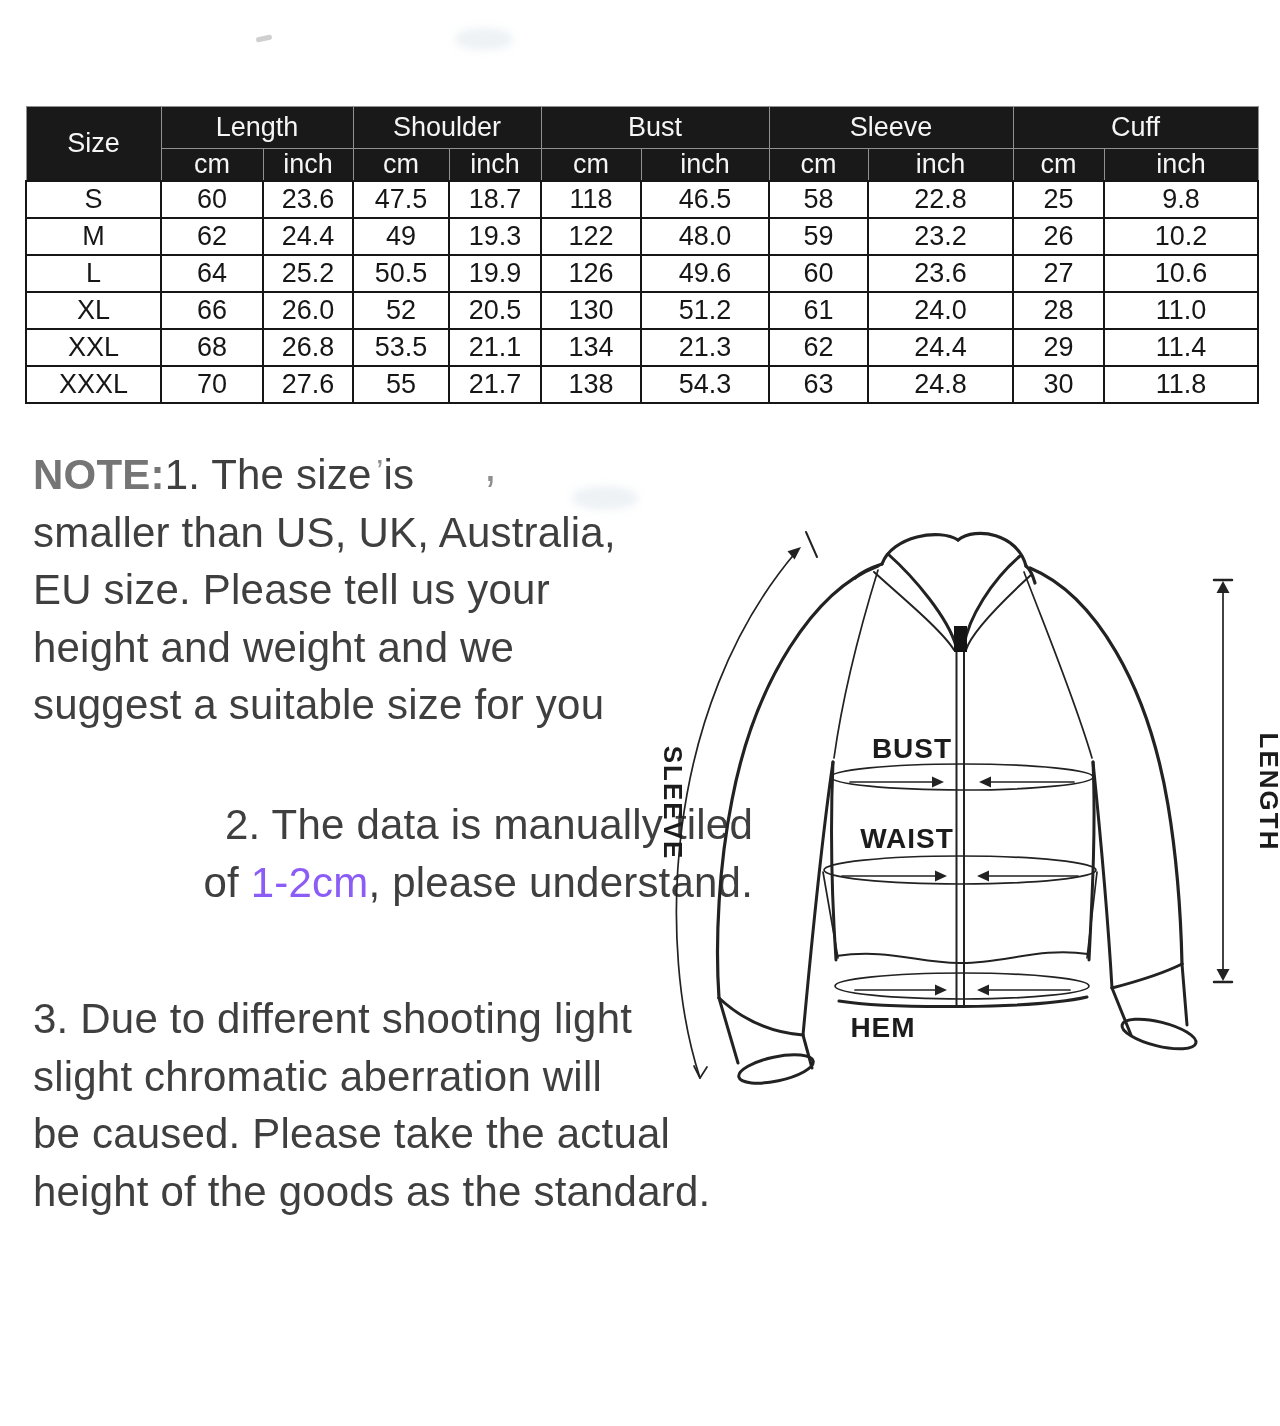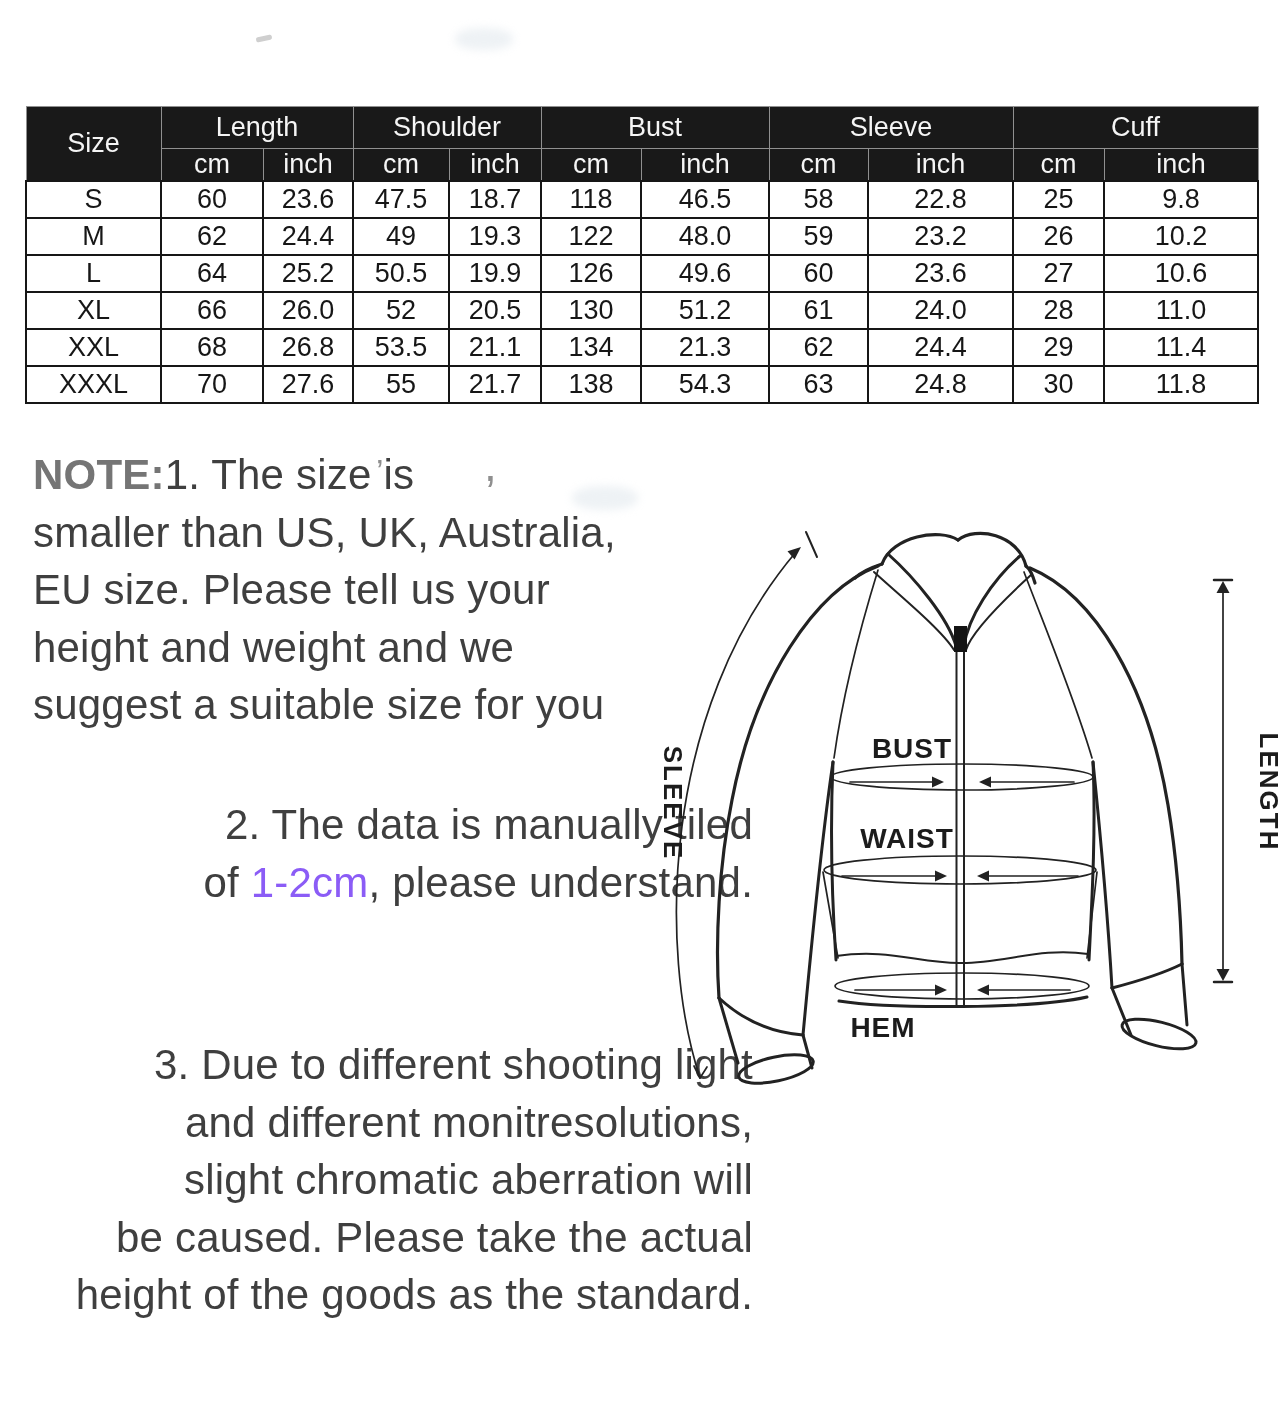--- a/index.html
+++ b/index.html
@@ -172,23 +172,22 @@
 
 <span class="remnant" style="left:376px;top:452px;font-size:34px;">’</span>
 <span class="remnant" style="left:484px;top:438px;font-size:46px;">,</span>
 <div class="smudge" style="left:572px;top:486px;width:66px;height:24px;"></div>
 
 <div class="note" style="top:796px;text-align:right;">
   <div class="nline">2. The data is manually tiled</div>
   <div class="nline"><span>of </span><span class="red">1-2cm</span><span>, please understand.</span></div>
 </div>
 
-<div class="note" style="top:1036px;text-align:right;">
+<div class="note" style="top:990px;">
   <div class="nline">3. Due to different shooting light</div>
-  <div class="nline">and different monitresolutions,</div>
   <div class="nline">slight chromatic aberration will</div>
   <div class="nline">be caused. Please take the actual</div>
   <div class="nline">height of the goods as the standard.</div>
 </div>
 
 <svg class="diagram" width="660" height="600" viewBox="0 0 660 600">
   <g fill="none" stroke="#222" stroke-linecap="round" stroke-linejoin="round">
 
     <path d="M258,46 C195,70 135,160 112,280 C99,345 95,420 99,478" stroke-width="3.2"></path>
     <path d="M410,48 C475,75 528,165 548,285 C558,345 561,400 562,444" stroke-width="3.2"></path>

